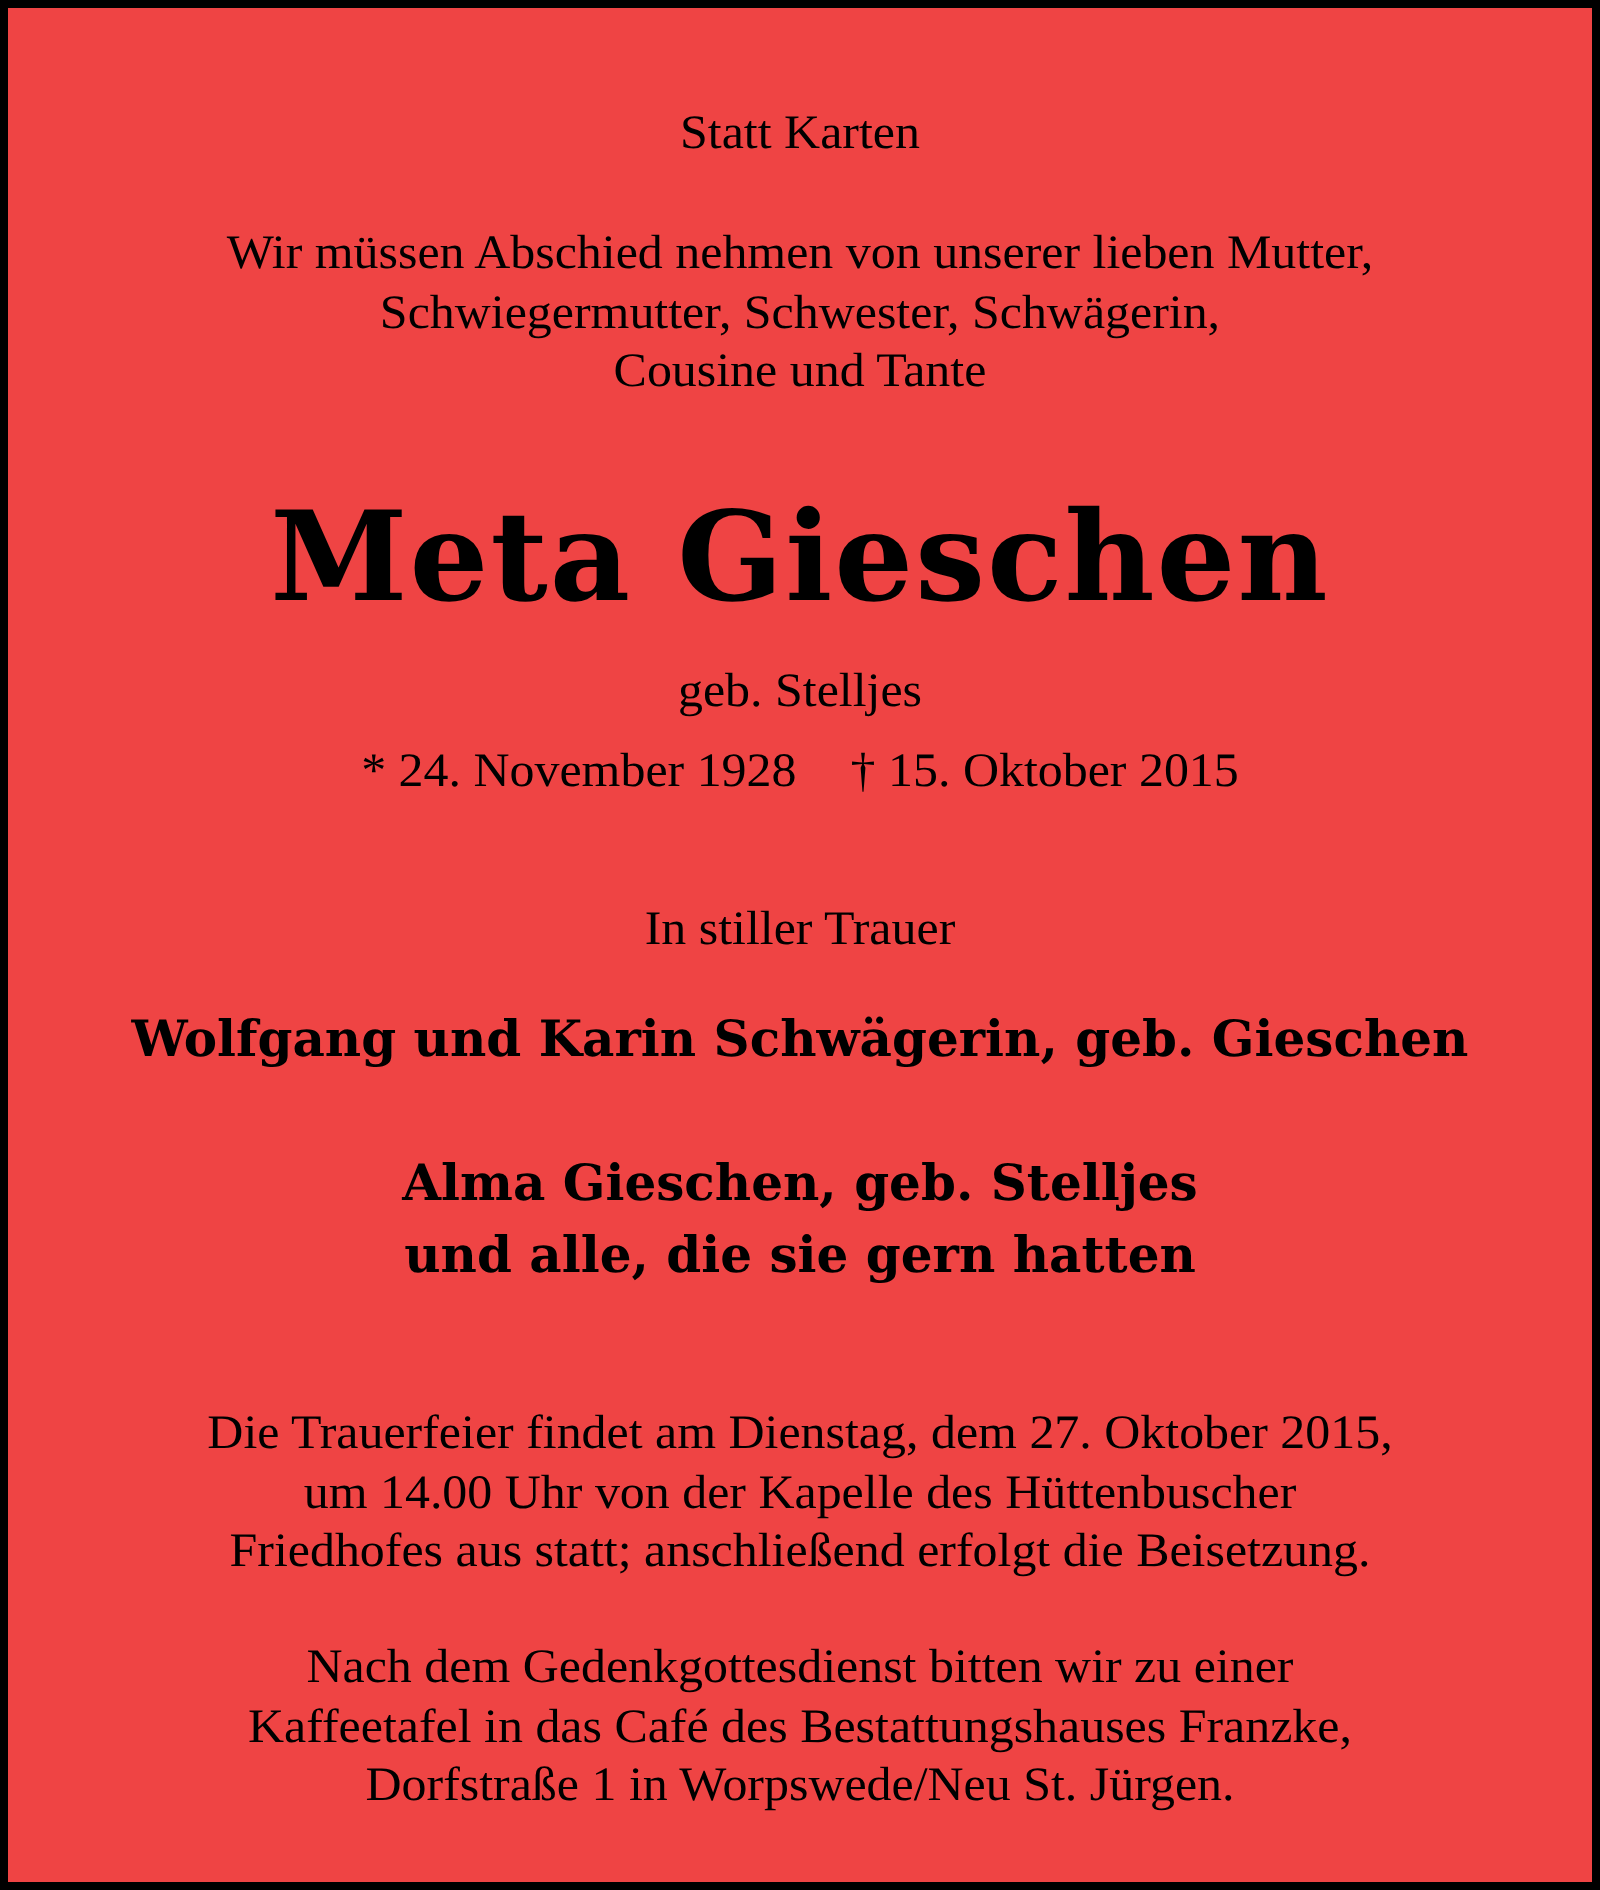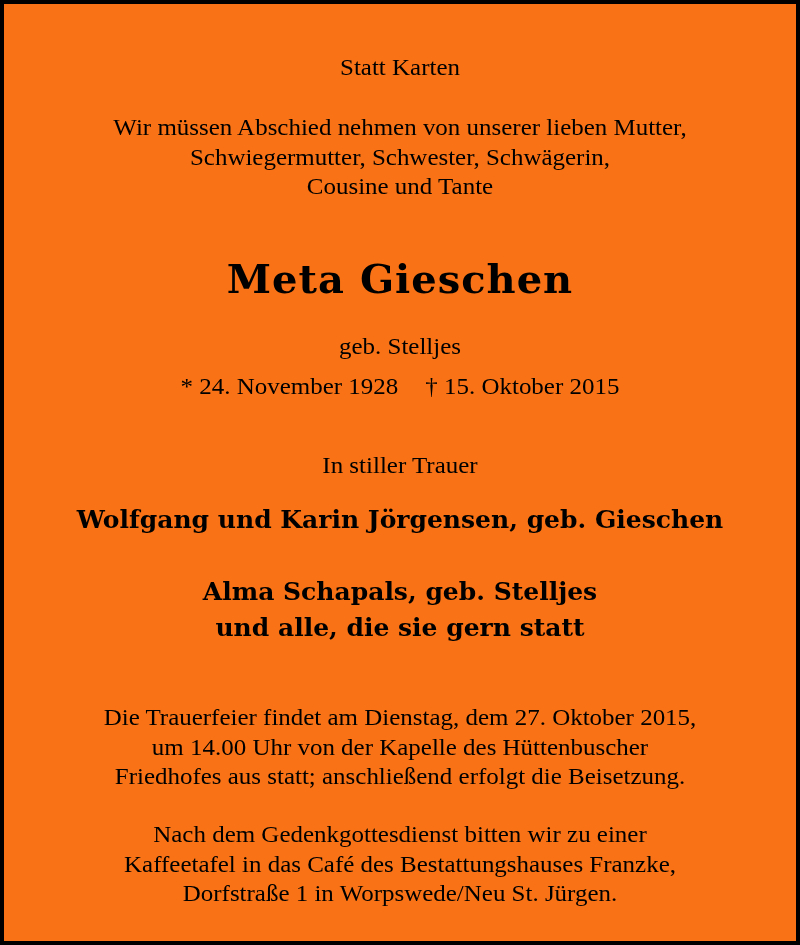--- a/index.html
+++ b/index.html
@@ -2,29 +2,29 @@
 <html><head>
   <meta charset="utf-8">
   <style>
     html, body { margin: 0; padding: 0; background: #ffffff; }
     body { width: 800px; height: 945px; overflow: hidden; }
     .card {
       position: relative;
       box-sizing: border-box;
       width: 800px; height: 945px;
       border: 4px solid #000000;
-      background: #f97316;
+      background: #ef4444;
       color: #000000;
       font-family: "DejaVu Serif", "Liberation Serif", serif;
       text-align: center;
     }
     .line { position: absolute; left: 0; right: 0; white-space: nowrap; }
     .serif { font-family: "Liberation Serif", "DejaVu Serif", serif; }
     .reg { font-size: 24px; line-height: 30px; transform: scaleX(1.04); }
-    .name { font-family: "DejaVu Serif", serif; font-weight: bold; font-size: 40px; line-height: 70px; letter-spacing: 1px; }
+    .name { font-family: "DejaVu Serif", serif; font-weight: bold; font-size: 62px; line-height: 70px; letter-spacing: 1px; }
     .mourn { font-family: "DejaVu Serif", serif; font-weight: bold; font-size: 25px; line-height: 36px; }
     .mourn .small { font-size: 25px; }
     .gap { display: inline-block; width: 26px; }
   </style>
 </head>
 <body>
 
 <div class="card">
   <div class="line serif reg" style="top:48px">Statt Karten</div>
 
@@ -36,27 +36,27 @@
 
   <div class="line serif reg" style="top:327px">geb. Stelljes</div>
 
   <div class="line serif reg" style="top:367px">
     <span>* 24. November 1928</span><span class="gap"></span><span>† 15. Oktober 2015</span>
   </div>
 
   <div class="line serif reg" style="top:446px">In stiller Trauer</div>
 
   <div class="line mourn" style="top:498px">
-    <span>Wolfgang und Karin Jörgensen,</span> <span class="small">geb. Gieschen</span>
+    <span>Wolfgang und Karin Schwägerin,</span> <span class="small">geb. Gieschen</span>
   </div>
   <div class="line mourn" style="top:570px">
-    <span>Alma Schapals,</span> <span class="small">geb. Stelljes</span>
+    <span>Alma Gieschen,</span> <span class="small">geb. Stelljes</span>
   </div>
   <div class="line mourn" style="top:606px">
-    <span>und alle, die sie gern statt</span>
+    <span>und alle, die sie gern hatten</span>
   </div>
 
   <div class="line serif reg" style="top:698px">Die Trauerfeier findet am Dienstag, dem 27. Oktober 2015,</div>
   <div class="line serif reg" style="top:728px">um 14.00 Uhr von der Kapelle des Hüttenbuscher</div>
   <div class="line serif reg" style="top:757px">Friedhofes aus statt; anschließend erfolgt die Beisetzung.</div>
 
   <div class="line serif reg" style="top:815px">Nach dem Gedenkgottesdienst bitten wir zu einer</div>
   <div class="line serif reg" style="top:845px">Kaffeetafel in das Café des Bestattungshauses Franzke,</div>
   <div class="line serif reg" style="top:874px">Dorfstraße 1 in Worpswede/Neu St. Jürgen.</div>
 </div>

